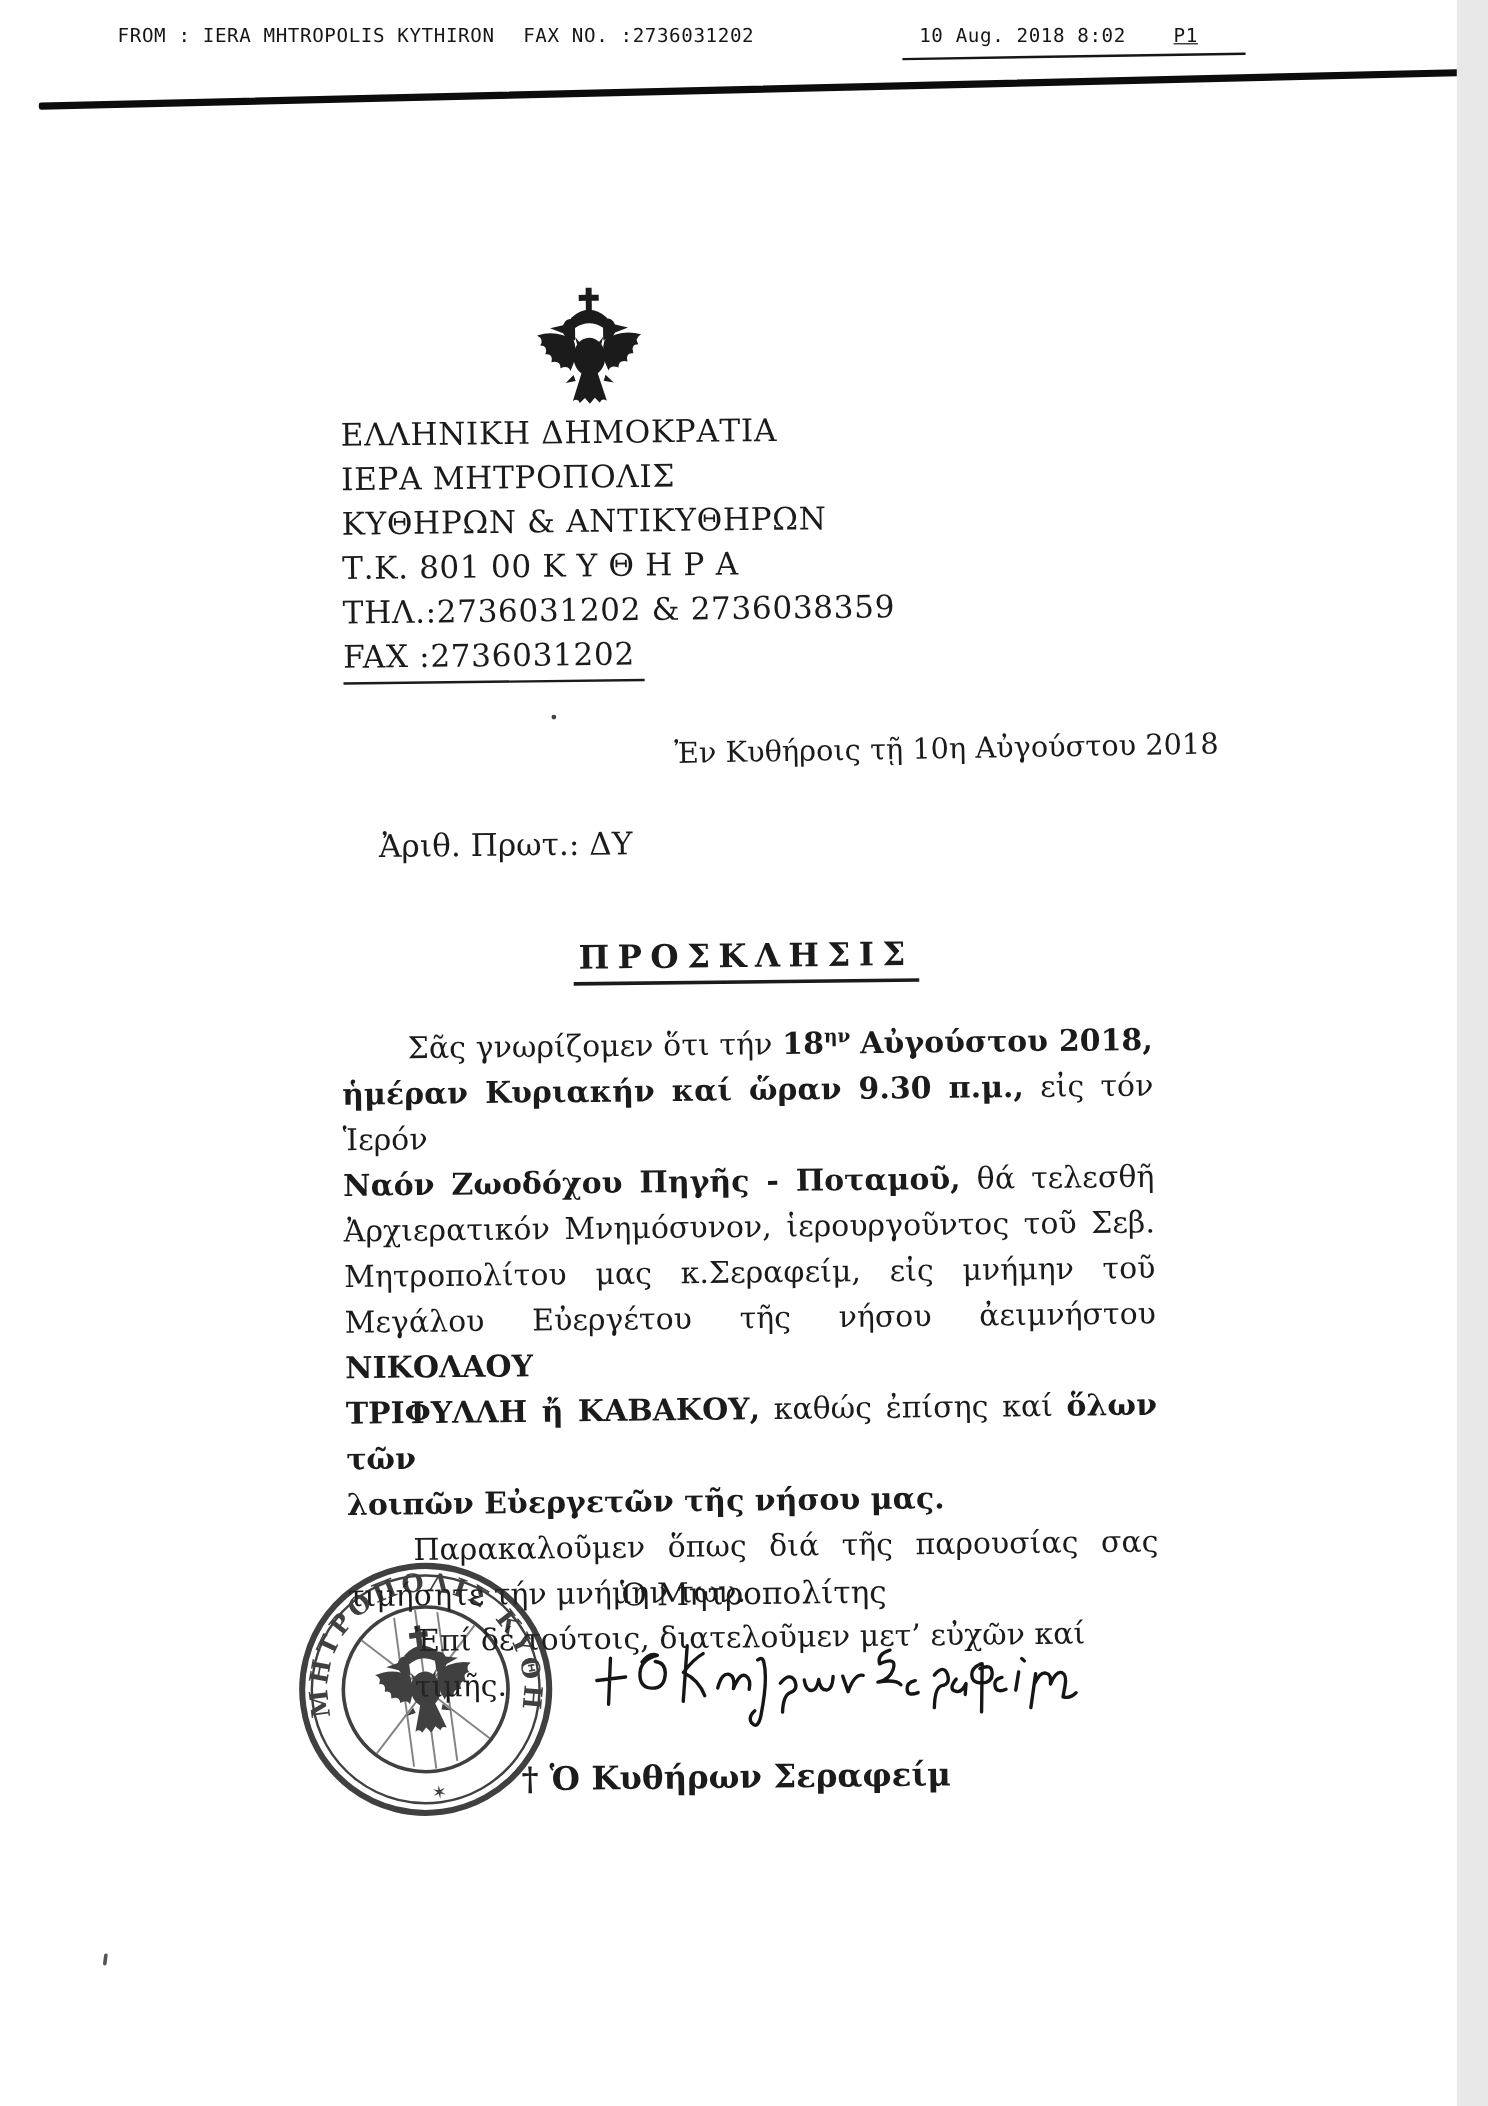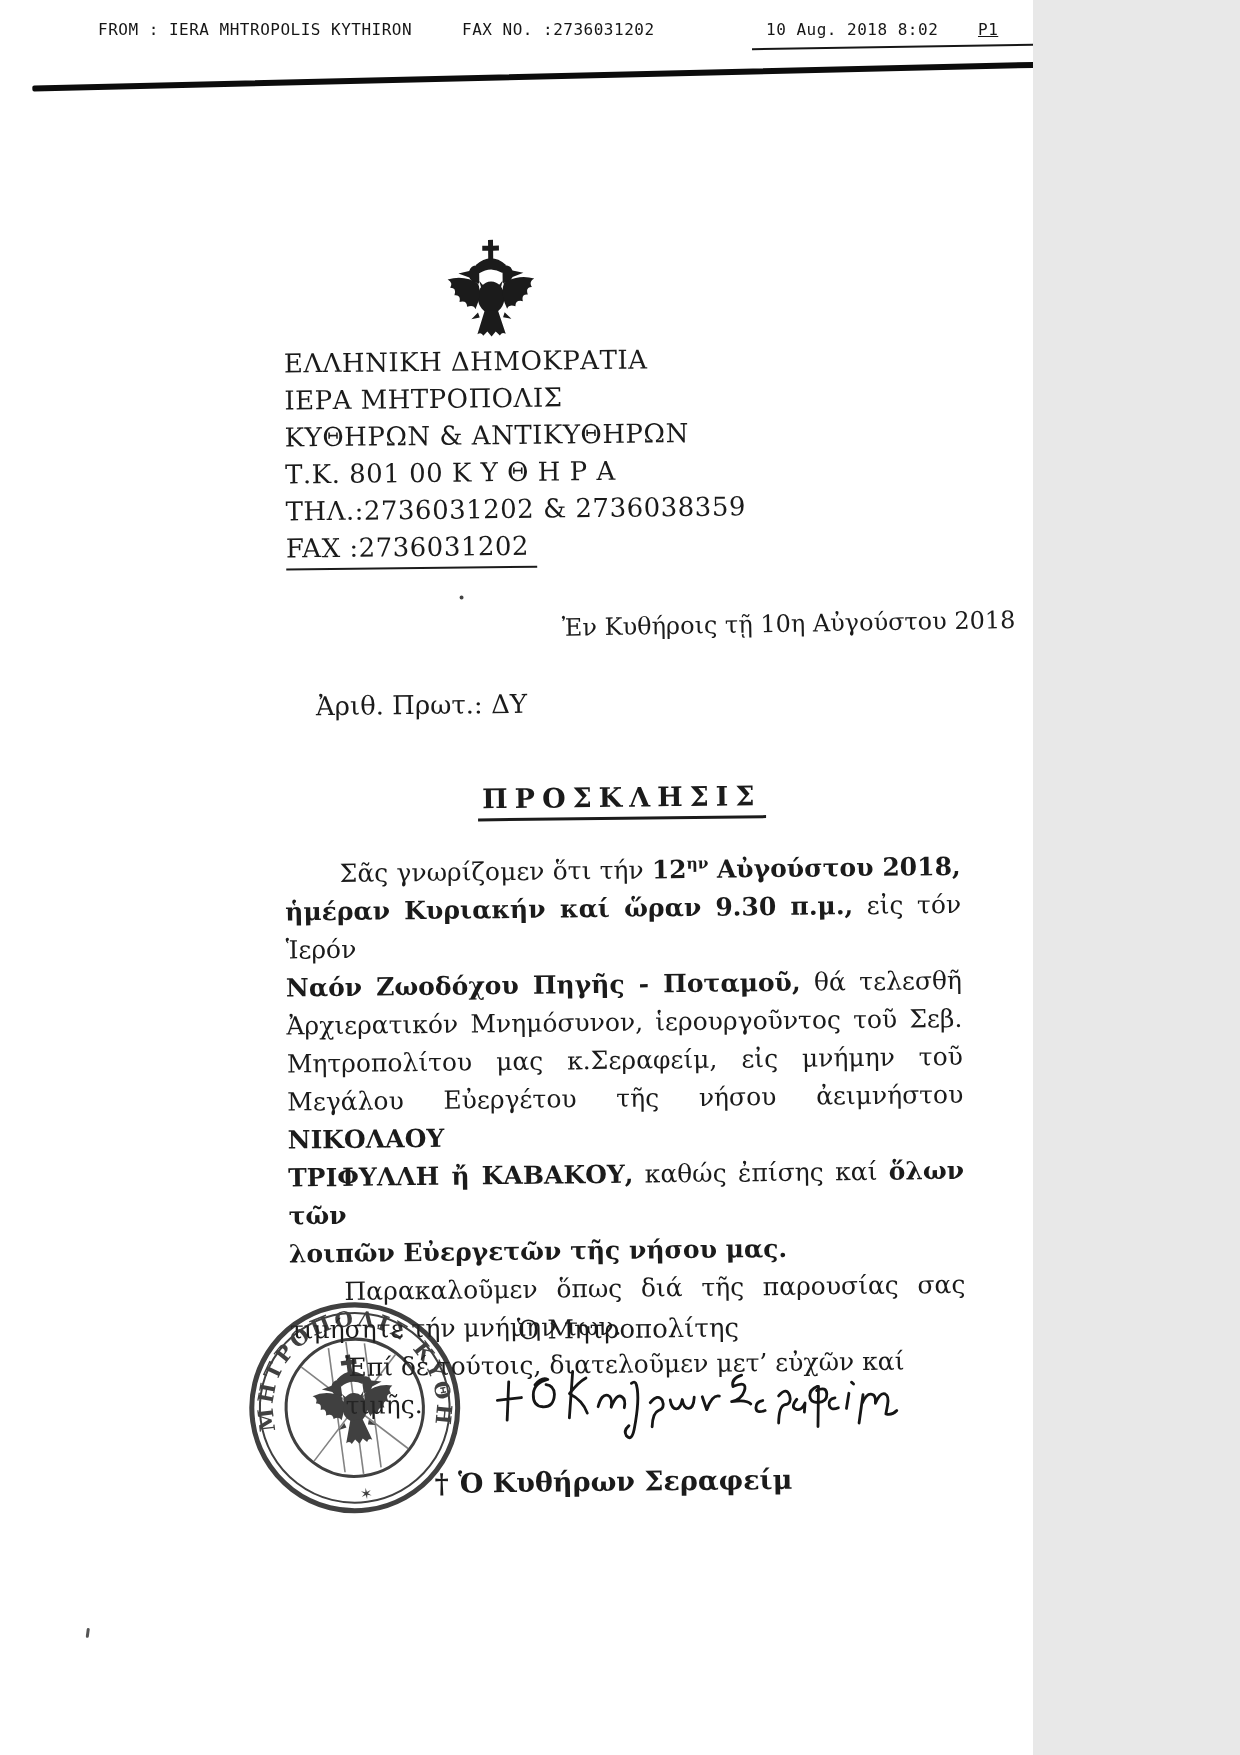--- a/index.html
+++ b/index.html
@@ -1,28 +1,28 @@
 <!DOCTYPE html>
 <html lang="el"><head>
 <meta charset="utf-8">
 <style>
   html,body{margin:0;padding:0;background:#e8e8e8;}
   .page{
-    position:relative;width:1033px;height:1755px;background:#ffffff;
+    position:relative;width:1214px;height:1755px;background:#ffffff;
     overflow:hidden;color:#1b1b1b;font-family:"DejaVu Serif",serif;
   }
   
   .faxhead{
     position:absolute;top:20px;left:0;width:100%;height:24px;
     font-family:"DejaVu Sans Mono",monospace;font-size:16px;color:#161616;
     letter-spacing:.5px;white-space:nowrap;
   }
   .faxhead span{position:absolute;top:0;}
   .fax-from{left:98px;}
-  .fax-no{left:462px;}
+  .fax-no{left:436px;}
   .fax-dt{left:766px;}
   .fax-pg{left:978px;text-decoration:underline;}
   .fax-underline{
     position:absolute;left:752px;top:46px;width:286px;height:2px;
     background:#161616;transform:rotate(-0.9deg);
   }
   .fax-sep{
     position:absolute;left:32px;top:57px;width:1208px;height:6px;
     background:#0c0c0c;transform:rotate(-1.35deg);transform-origin:100% 50%;
     border-radius:2px;
@@ -104,21 +104,21 @@
     <div class="dot-artifact"></div>
 
     <div class="dateline">Ἐν Κυθήροις τῇ 10η Αὐγούστου 2018</div>
     <div class="protocol">Ἀριθ. Πρωτ.: ΔΥ</div>
 
     <div class="title-row">
       <span>ΠΡΟΣΚΛΗΣΙΣ</span>
     </div>
 
     <div class="bodytext">
-        <div class="bline just ind"><span>Σᾶς γνωρίζομεν ὅτι τήν </span><span class="b">12</span><sup class="b">ην</sup><span> </span><span class="b">Αὐγούστου 2018,</span></div>
+        <div class="bline just ind"><span>Σᾶς γνωρίζομεν ὅτι τήν </span><span class="b">18</span><sup class="b">ην</sup><span> </span><span class="b">Αὐγούστου 2018,</span></div>
         <div class="bline just"><span class="b">ἡμέραν Κυριακήν καί ὥραν 9.30 π.μ.,</span><span> εἰς τόν Ἱερόν</span></div>
         <div class="bline just"><span class="b">Ναόν Ζωοδόχου Πηγῆς - Ποταμοῦ,</span><span> θά τελεσθῆ</span></div>
         <div class="bline just"><span>Ἀρχιερατικόν Μνημόσυνον, ἱερουργοῦντος τοῦ Σεβ.</span></div>
         <div class="bline just"><span>Μητροπολίτου μας κ.Σεραφείμ, εἰς μνήμην τοῦ</span></div>
         <div class="bline just"><span>Μεγάλου Εὐεργέτου τῆς νήσου ἀειμνήστου </span><span class="b">ΝΙΚΟΛΑΟΥ</span></div>
         <div class="bline just"><span class="b">ΤΡΙΦΥΛΛΗ ἤ ΚΑΒΑΚΟΥ,</span><span> καθώς ἐπίσης καί </span><span class="b">ὅλων τῶν</span></div>
         <div class="bline"><span class="b">λοιπῶν Εὐεργετῶν τῆς νήσου μας.</span></div>
         <div class="bline just ind"><span>Παρακαλοῦμεν ὅπως διά τῆς παρουσίας σας</span></div>
         <div class="bline"><span>τιμήσητε τήν μνήμην των.</span></div>
         <div class="bline ind"><span>Ἐπί δέ τούτοις, διατελοῦμεν μετ’ εὐχῶν καί τιμῆς.</span></div>

